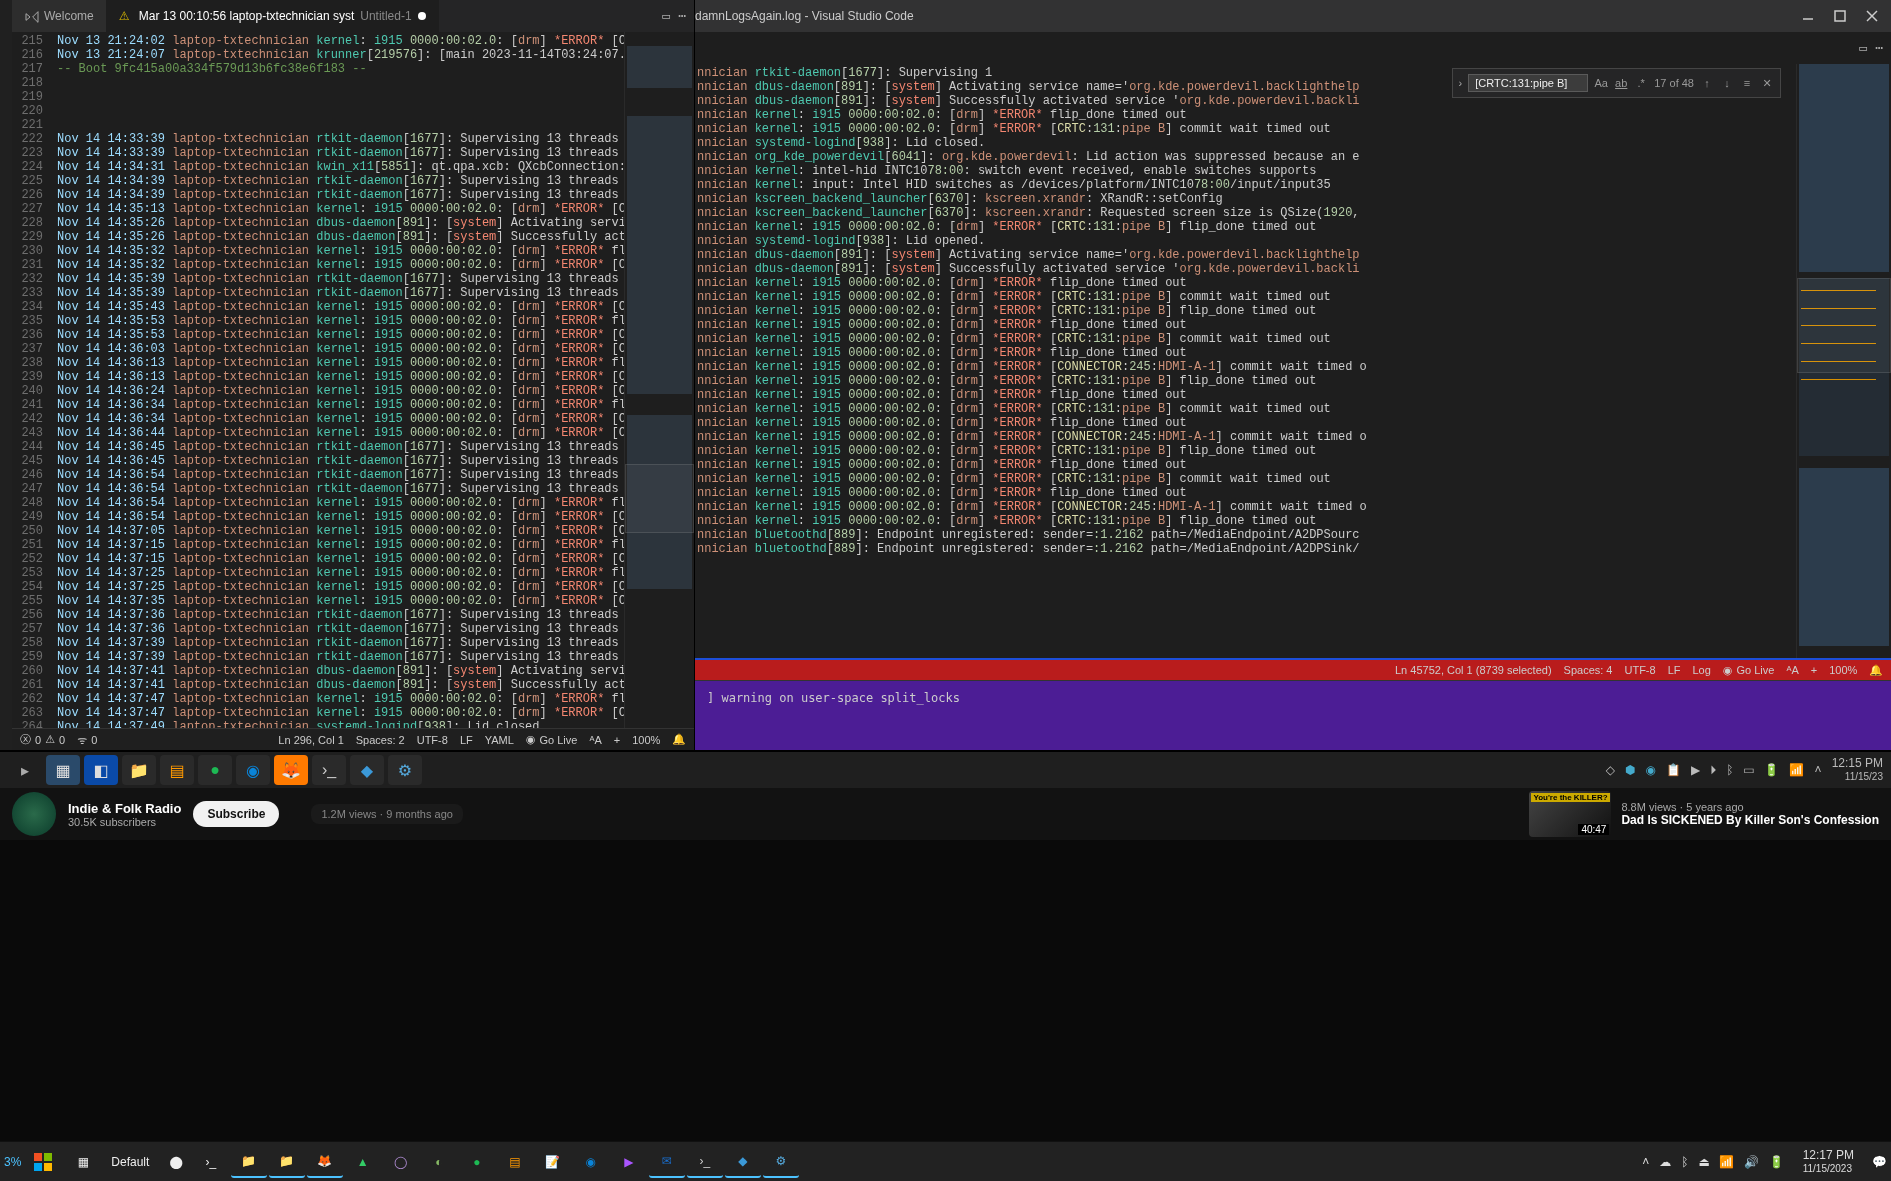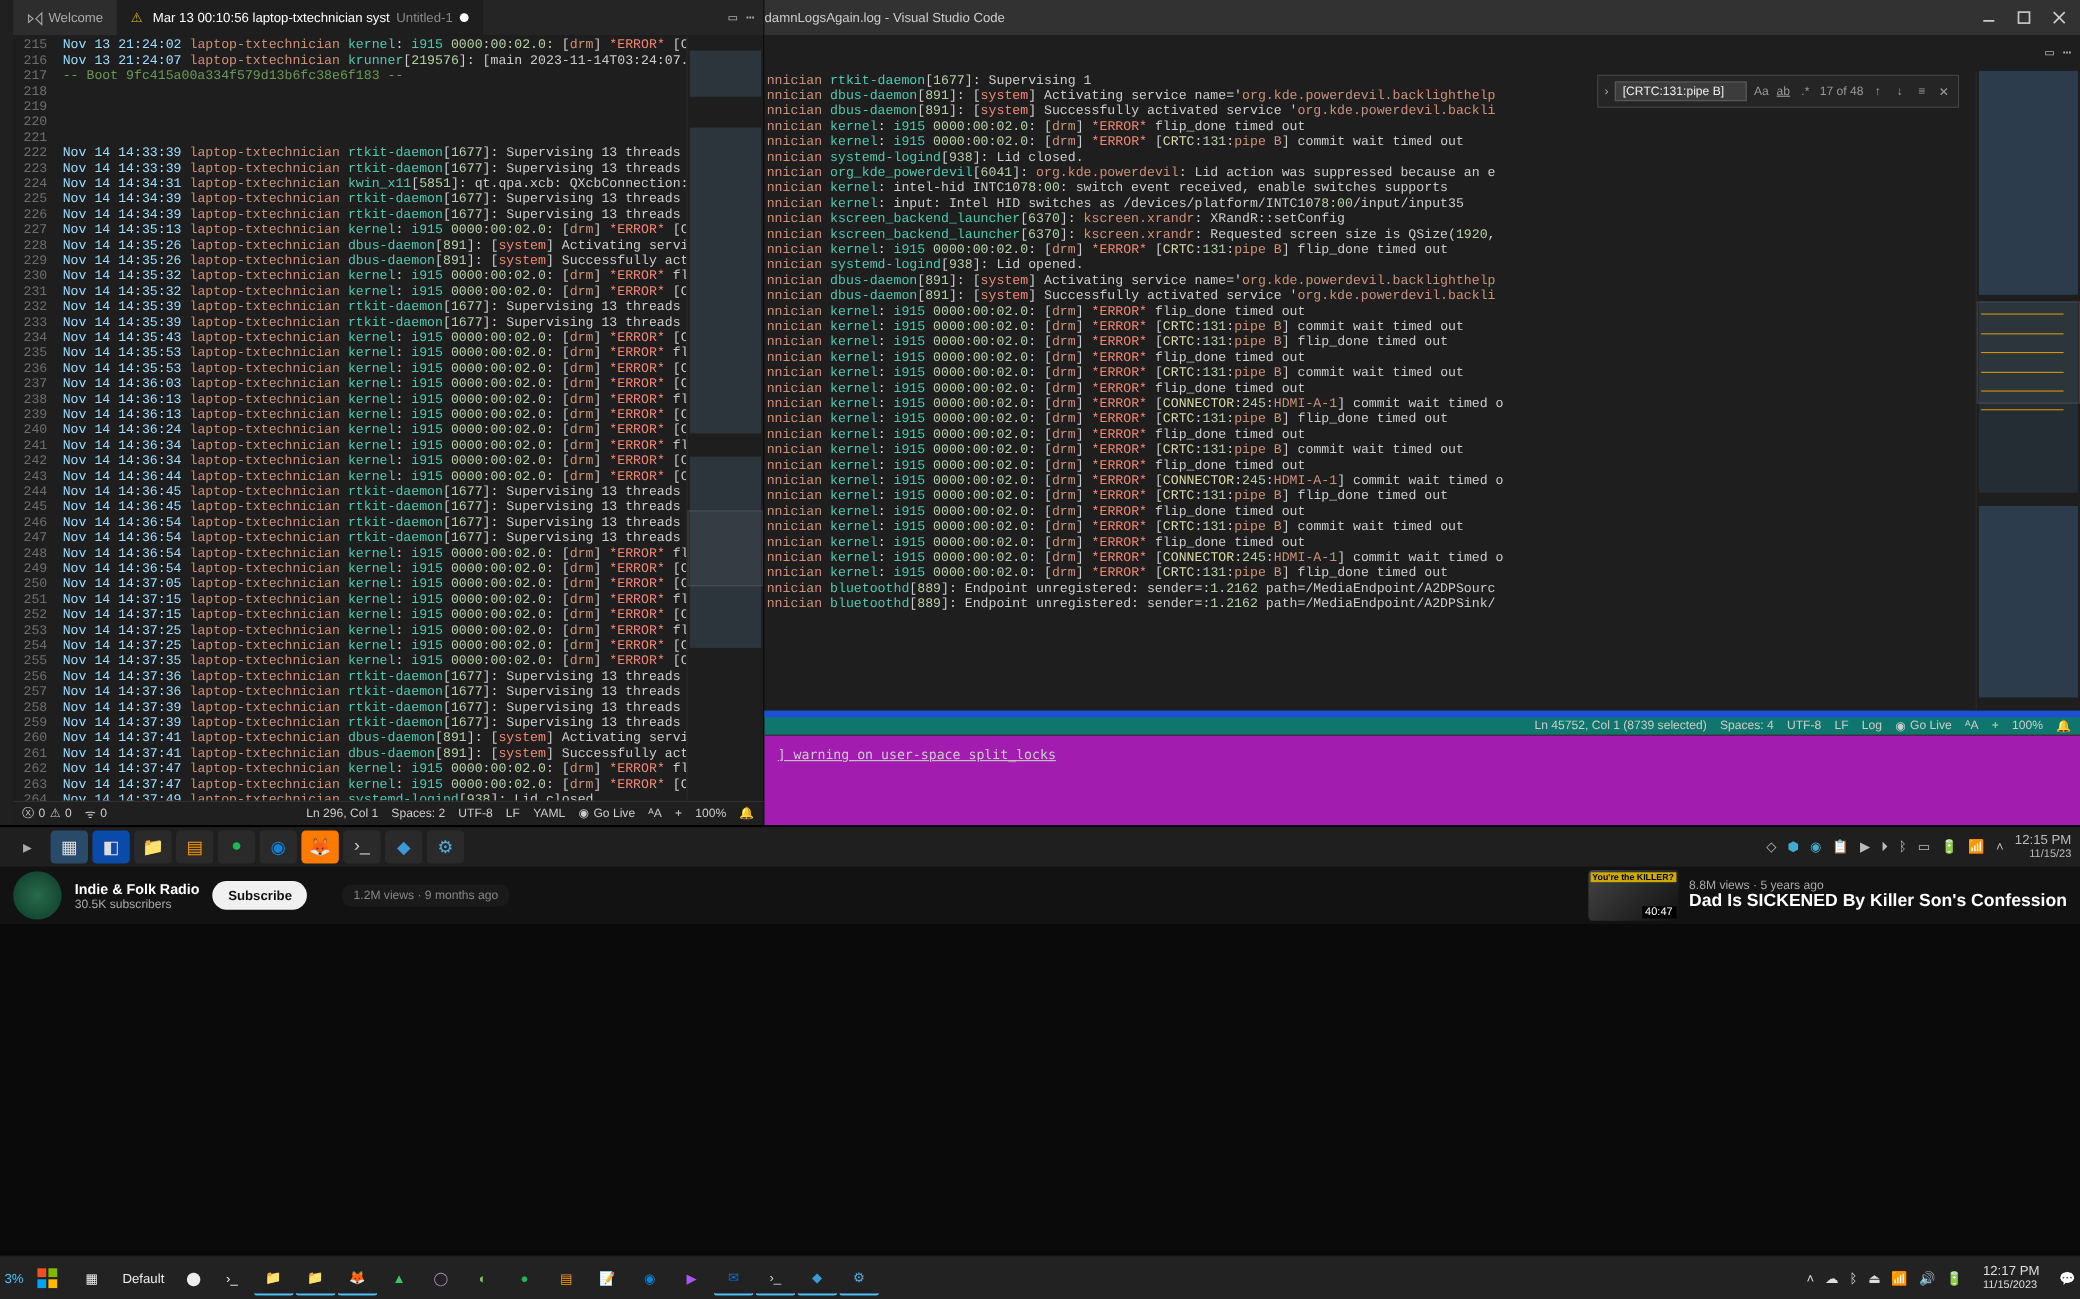--- a/index.html
+++ b/index.html
@@ -82,22 +82,22 @@
 .statusbar .right { margin-left:auto; display:flex; gap:12px; align-items:center;}
 .statusbar .sb-item { display:inline-flex; align-items:center; gap:4px;}
 
 
 .breadcrumb { height:22px; background:#1e1e1e; color:#999; font-size:11px; padding:4px 12px; font-family:'Segoe UI',sans-serif;}
 
 
 .right-stack { display:flex; flex-direction:column; flex:1;}
 .right-editor-wrap { flex:1; display:flex; overflow:hidden; position:relative;}
 .right-terminal {
-  height:82px; background:#a21caf; border-top:1px solid #333;
-  color:#ccc; font-size:12px; padding:10px 12px; font-family:'Consolas',monospace;text-decoration:underline;
+  height:70px; background:#4c1d95; border-top:1px solid #333;
+  color:#ccc; font-size:12px; padding:10px 12px; font-family:'Consolas',monospace;
 }
 
 
 .find-widget {
   position:absolute; top:4px; right:110px; height:30px; background:#252526;
   border:1px solid #454545; display:flex; align-items:center; gap:6px; padding:0 6px;
   font-size:11px; font-family:'Segoe UI',sans-serif; color:#ccc; z-index:5;
 }
 .find-widget .chev { color:#aaa;}
 .find-widget input { background:#3c3c3c; border:1px solid #5a5a5a; color:#eee; font-size:11px; padding:2px 6px; width:120px;}
@@ -126,21 +126,21 @@
   width:44px;height:44px;border-radius:50%;background:radial-gradient(circle,#2a6a4a,#0a3a2a);
 }
 .mid-strip .chan-name { color:#fff; font-weight:bold; font-size:13px;}
 .mid-strip .chan-sub { color:#aaa; font-size:11px;}
 .mid-strip .sub-btn { background:#f1f1f1; color:#111; border:none; border-radius:14px; padding:6px 14px; font-size:12px; font-weight:bold;}
 .mid-strip .vid-thumb {
   width:82px;height:46px;background:linear-gradient(135deg,#444,#111);position:relative;border-radius:4px;
 }
 .mid-strip .vid-thumb .dur { position:absolute; right:2px; bottom:2px; background:#000; color:#fff; font-size:10px; padding:0 3px;}
 .mid-strip .vid-meta { font-size:11px; color:#aaa;}
-.mid-strip .vid-title { font-size:16px; color:#fff; font-weight:600;text-align:center;}
+.mid-strip .vid-title { font-size:12px; color:#fff; font-weight:600;text-align:center;}
 
 
 .win-taskbar {
   position:absolute; bottom:0; left:0; right:0; height:40px;
   background:#222; display:flex; align-items:center; padding:0 4px; gap:2px;
   font-family:'Segoe UI',sans-serif; font-size:12px; color:#eee;
   border-top:1px solid #111;
 }
 .win-taskbar .start { width:40px;height:32px;display:flex;align-items:center;justify-content:center;}
 .win-taskbar .tb-btn {
@@ -337,21 +337,21 @@
             <div class="mm-line" style="top:44%;background:#d89000;"></div>
             <div class="mm-line" style="top:47%;background:#d89000;"></div>
             <div class="mm-line" style="top:50%;background:#d89000;"></div>
             <div class="mm-line" style="top:53%;background:#d89000;"></div>
             <div class="mm-chunk" style="top:68%;height:30%;background:#3a5a7a;"></div>
             <div class="mm-viewport" style="top:36%;height:16%;"></div>
           </div>
         </div>
       </div>
 
-      <div class="statusbar" style="background:#0f766e;border-top:6px solid #1d4ed8;color:#ccc;">
+      <div class="statusbar" style="background:#b91c1c;border-top:2px solid #1d4ed8;color:#ccc;">
         <div class="right" style="margin-left:auto">
           <span class="sb-item">Ln 45752, Col 1 (8739 selected)</span>
           <span class="sb-item">Spaces: 4</span>
           <span class="sb-item">UTF-8</span>
           <span class="sb-item">LF</span>
           <span class="sb-item">Log</span>
           <span class="sb-item">
               <span>◉</span>
               <span>Go Live</span>
             </span>

